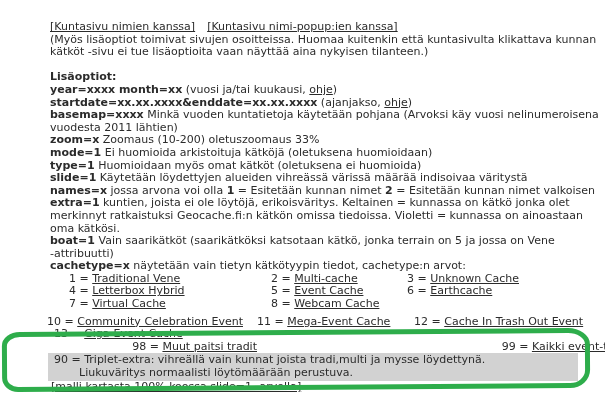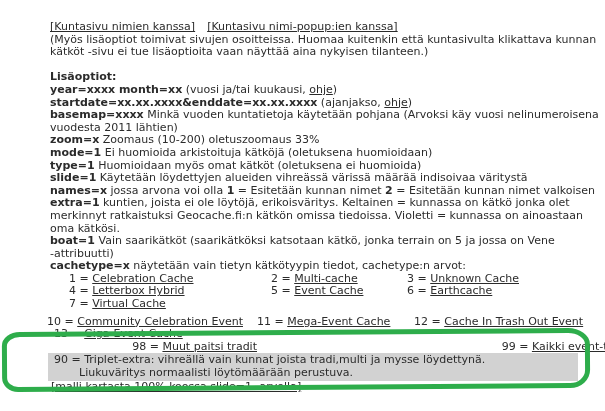--- a/index.html
+++ b/index.html
@@ -75,31 +75,32 @@
     <div class="line">merkinnyt ratkaistuksi Geocache.fi:n kätkön omissa tiedoissa. Violetti = kunnassa on ainoastaan</div>
     <div class="line">oma kätkösi.</div>
 
     <div class="line"><span class="b">boat=1</span><span> Vain saarikätköt (saarikätköksi katsotaan kätkö, jonka terrain on 5 ja jossa on Vene</span></div>
     <div class="line">-attribuutti)</div>
 
     <div class="line"><span class="b">cachetype=x</span><span> näytetään vain tietyn kätkötyypin tiedot, cachetype:n arvot:</span></div>
 
     <div>
       <div class="trow-main">
-          <span class="tcell"><span>1 = </span><a class="lnk">Celebration Cache</a></span>
+          <span class="tcell"><span>1 = </span><a class="lnk">Traditional Vene</a></span>
           <span class="tcell"><span>2 = </span><a class="lnk">Multi-cache</a></span>
           <span class="tcell"><span>3 = </span><a class="lnk">Unknown Cache</a></span>
         </div>
       <div class="trow-main">
           <span class="tcell"><span>4 = </span><a class="lnk">Letterbox Hybrid</a></span>
           <span class="tcell"><span>5 = </span><a class="lnk">Event Cache</a></span>
           <span class="tcell"><span>6 = </span><a class="lnk">Earthcache</a></span>
         </div>
       <div class="trow-main">
           <span class="tcell"><span>7 = </span><a class="lnk">Virtual Cache</a></span>
+          <span class="tcell"><span>8 = </span><a class="lnk">Webcam Cache</a></span>
         </div>
 
       <div class="trow10">
           <span class="tcell"><span>10 = </span><a class="lnk">Community Celebration Event</a></span>
           <span class="tcell"><span>11 = </span><a class="lnk">Mega-Event Cache</a></span>
           <span class="tcell"><span>12 = </span><a class="lnk">Cache In Trash Out Event</a></span>
         </div>
 
       <div class="trow13"><span>13 = </span><a class="lnk">Giga-Event Cache</a></div>
 

